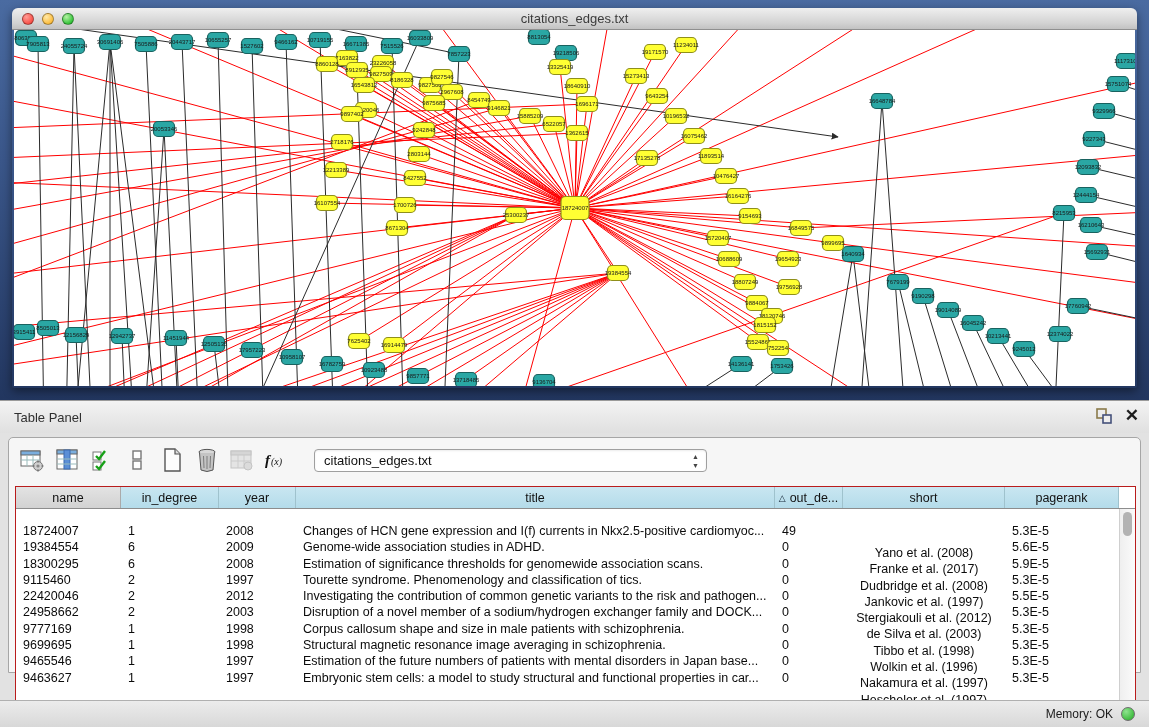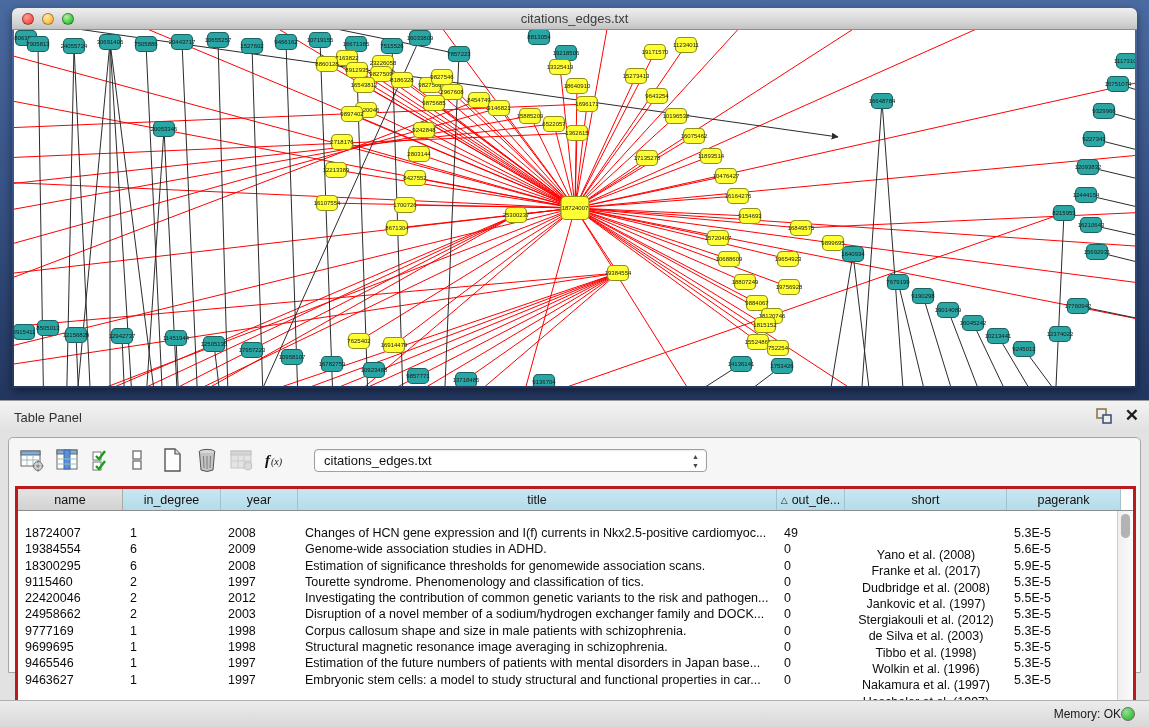--- a/index.html
+++ b/index.html
@@ -46,21 +46,21 @@
   .tbtn:first-child { margin-left:8px; }
   .combo { margin-left:22px; width:393px; height:23px; background:#ffffff;
     border:1px solid #9f9f9f; border-radius:4px; display:flex; align-items:center;
     position:relative; cursor:pointer; box-shadow:inset 0 1px 2px rgba(0,0,0,.08); }
   .combo-label { font-size:13px; color:#111; margin-left:9px; }
   .combo-arrows { position:absolute; right:7px; top:2px; font-size:7px; color:#444;
     line-height:9px; text-align:center; }
 
   
   .grid { position:absolute; left:6px; top:48px; width:1121px; height:225px;
-    background:#ffffff; border:3px solid #b91c1c; overflow:hidden; }
+    background:#ffffff; border:1px solid #b91c1c; overflow:hidden; }
   .g-head { display:grid; grid-template-columns:105px 98px 77px 479px 68px 162px 114px;
     height:22px; border-bottom:1px solid #8d8d8d; }
   .g-head .hc { background:linear-gradient(180deg,#c9e6f1,#b4dcEA); border-right:1px solid #9fc2cd;
     font-size:12.5px; color:#111; display:flex; align-items:center; justify-content:center;
     cursor:pointer; white-space:nowrap; overflow:hidden; }
   .g-head .hc.first { background:linear-gradient(180deg,#e3e3e3,#d2d2d2); border-right:1px solid #aaa; }
   .g-head .hc .sorticon { font-size:9px; margin-right:4px; color:#123; }
   .g-rows { position:absolute; left:0; top:22px; right:16px; bottom:0; }
   .g-row { display:grid; grid-template-columns:105px 98px 77px 479px 68px 162px 114px;
     height:16.3px; align-items:center; cursor:default; }
@@ -79,21 +79,21 @@
     overflow:hidden; background:linear-gradient(180deg,#ffffff,#e7e7e7); }
   .seg .tab { padding:0 16px; font-size:13px; color:#1c1c1c; display:flex;
     align-items:center; cursor:pointer; border-right:1px solid #b9b9b9; }
   .seg .tab:last-child { border-right:none; }
   .seg .tab.sel { background:linear-gradient(180deg,#8a8a8a,#6f6f6f); color:#f3f3f3; }
 
   
   .statusbar { position:absolute; left:0; bottom:0; width:100%; height:27px;
     background:linear-gradient(180deg,#ececec,#d8d8d8); border-top:1px solid #b0b0b0;
     display:flex; align-items:center; justify-content:flex-end; }
-  .mem { font-size:12px; color:#1a1a1a; }
+  .mem { font-size:12px; color:#1a1a1a; margin-right:8px; }
   .memdot { width:14px; height:14px; border-radius:50%; margin-right:14px;
     background:radial-gradient(circle at 35% 30%, #8fe38f,#3dbb3d 75%);
     border:1px solid #6d6d6d; }
 </style>
 </head>
 <body>
 
 <div class="stage">
 
   <div class="desktop">

